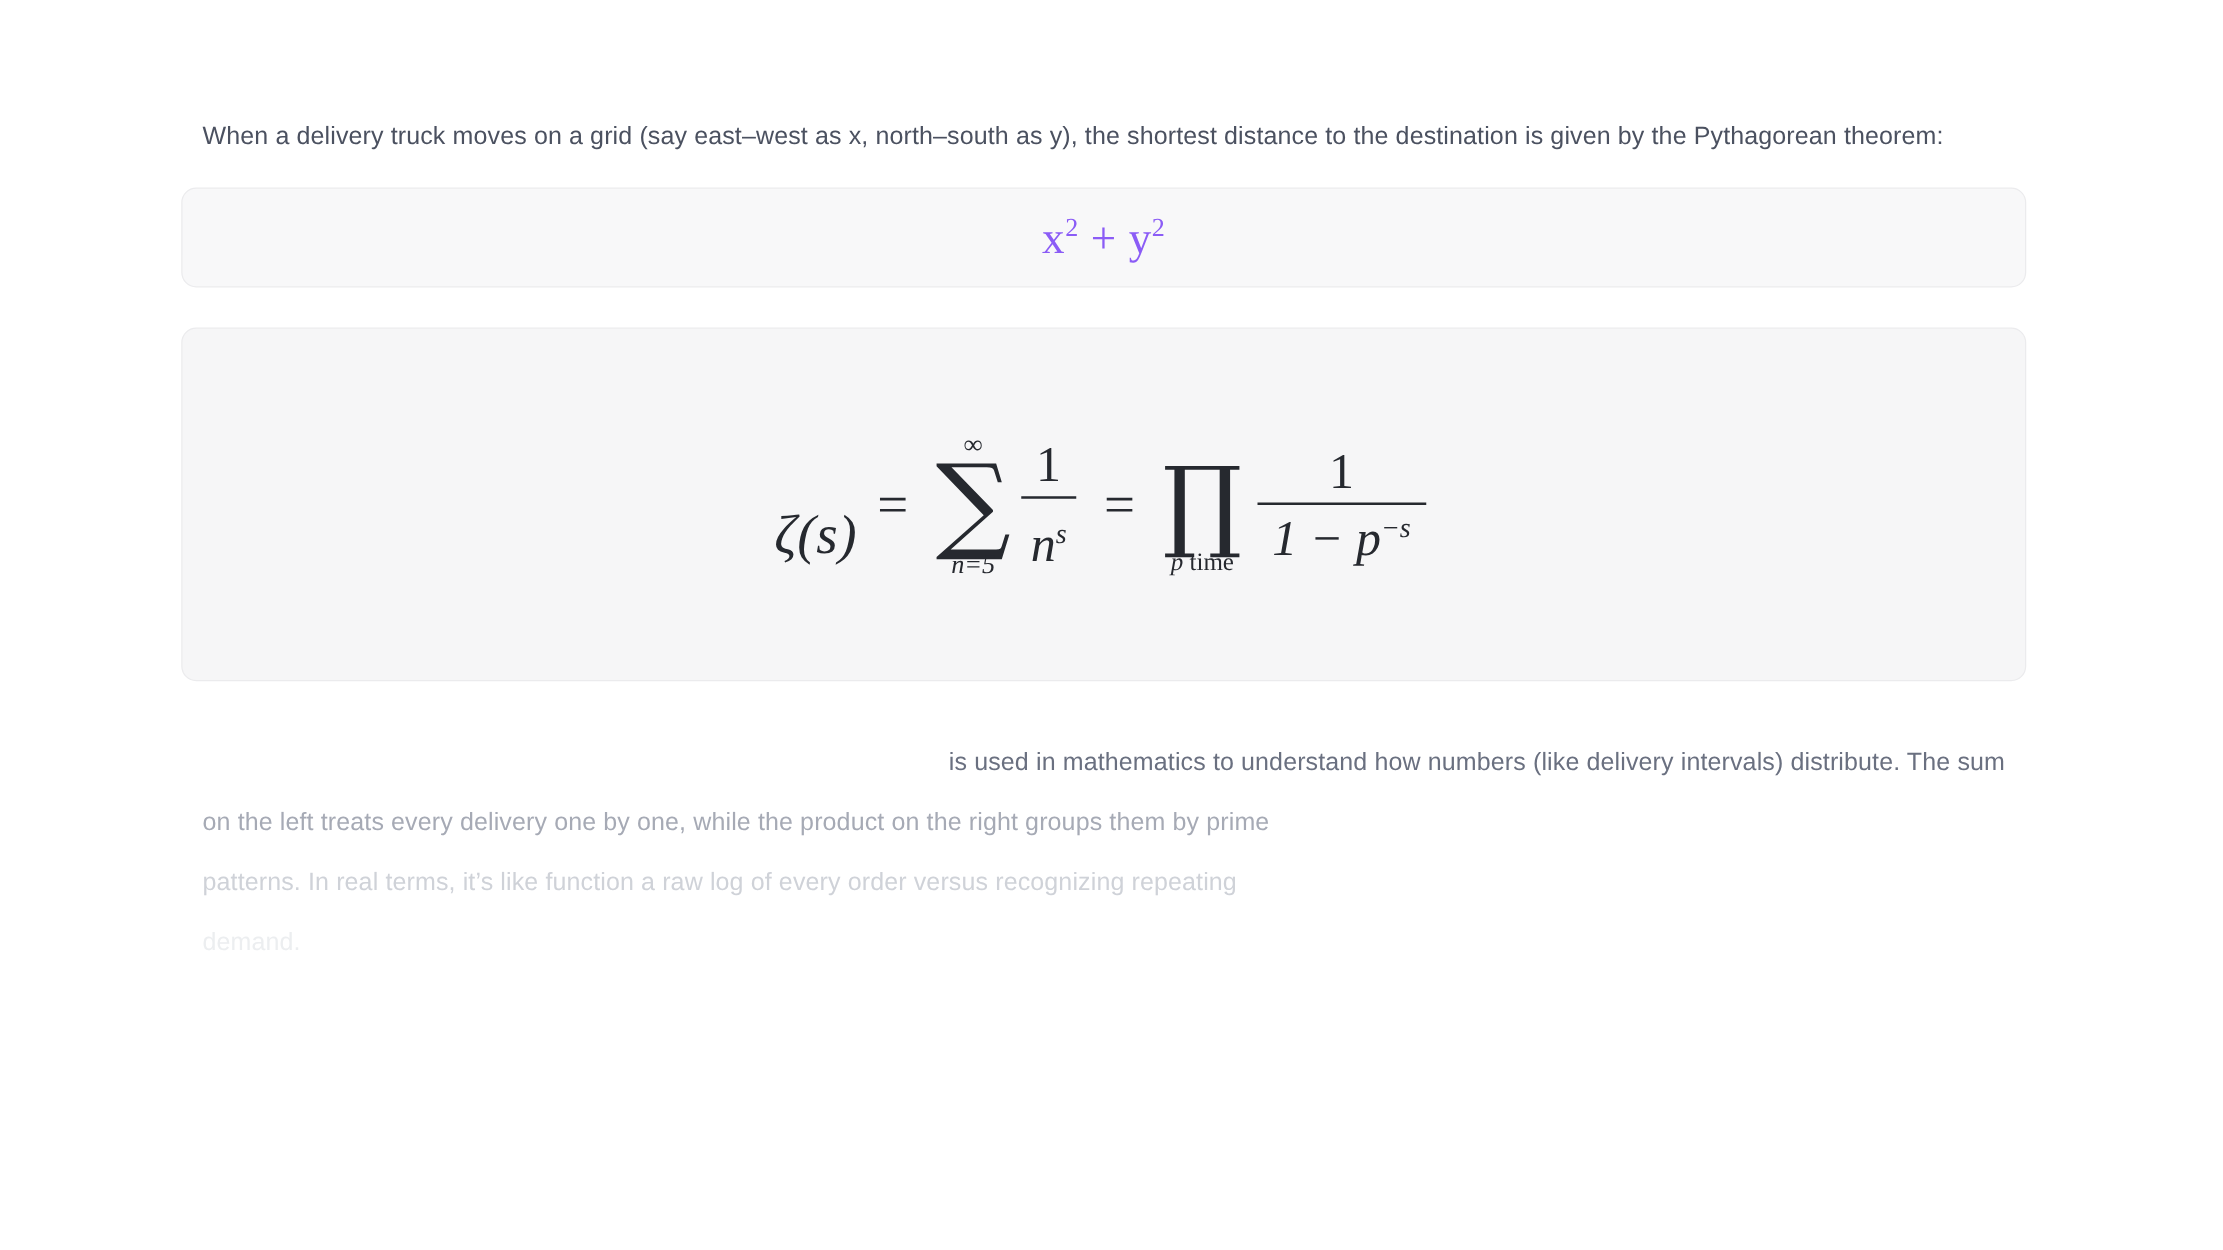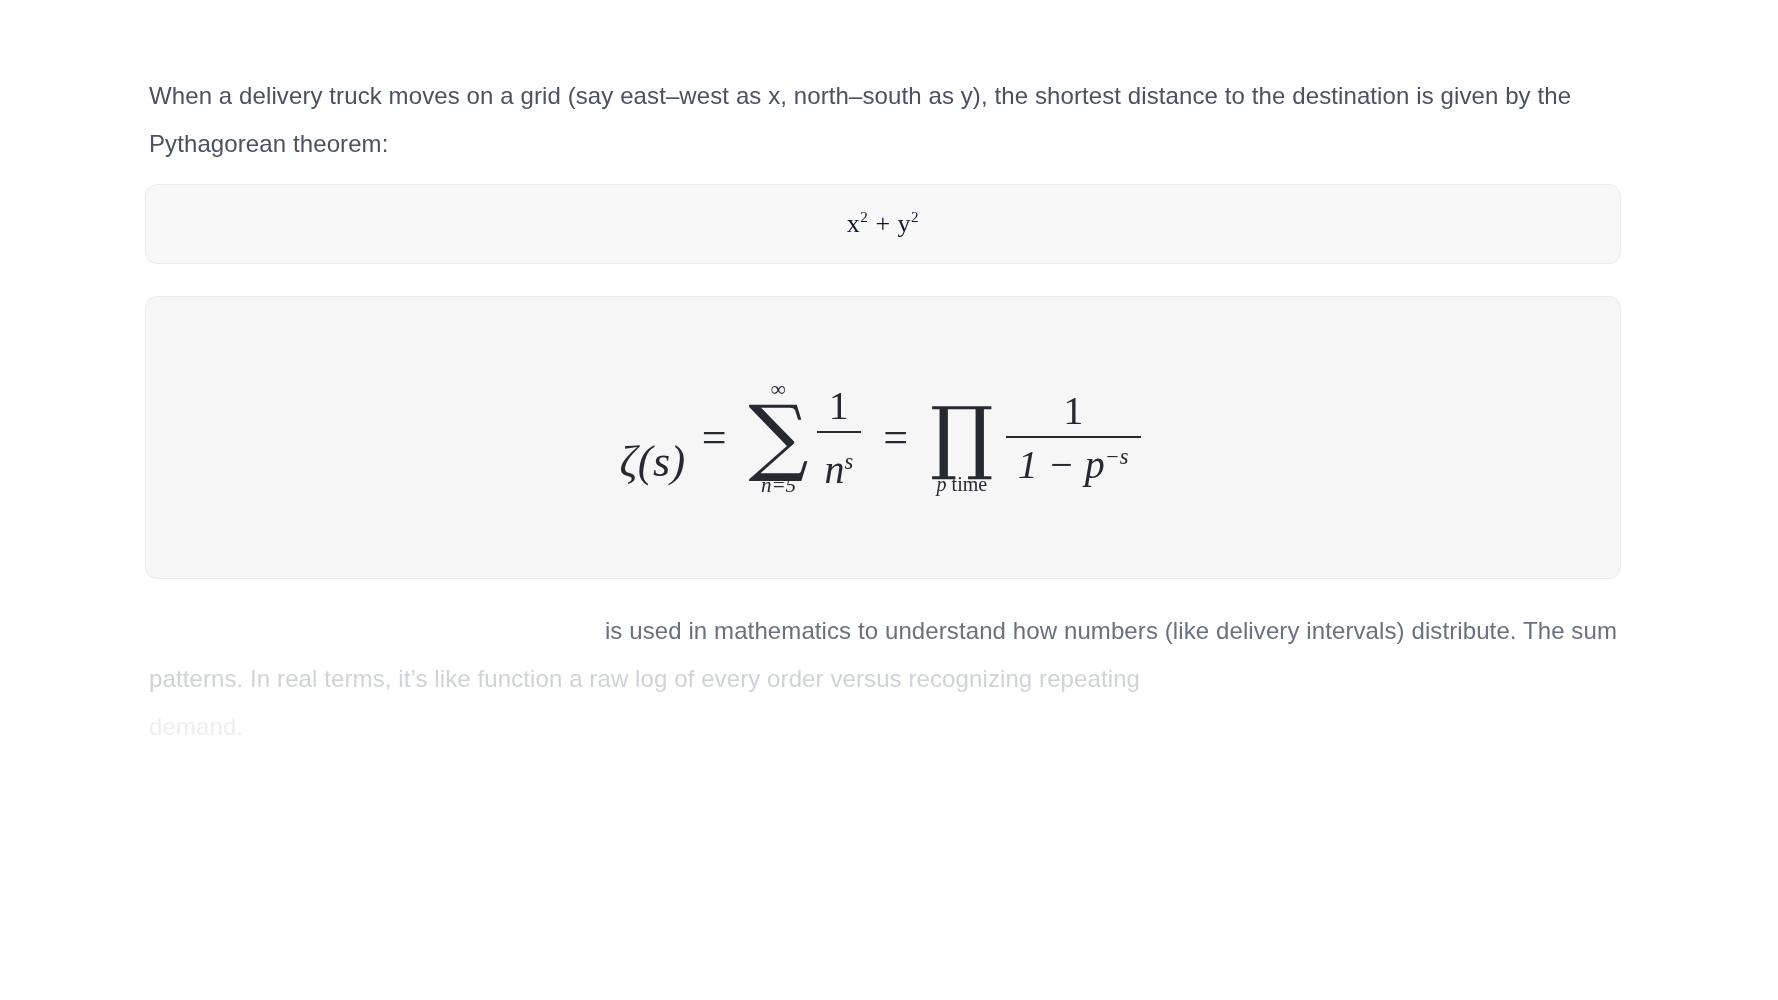--- a/index.html
+++ b/index.html
@@ -27,22 +27,22 @@
 
   .content {
     position: absolute;
     left: 145px;
     top: 0px;
     width: 1476px;
   }
 
   
   p.para {
-    margin: 4px;
-    font-size: 24px;
+    margin: 17px;
+    font-size: 20px;
     line-height: 48px;
     letter-spacing: 0.1px;
     color: #4b5160;
     font-family: "Liberation Sans", sans-serif;
     font-weight: 400;
   }
 
   
   .para-faded-top {
     color: #d6d8de;
@@ -86,22 +86,22 @@
     margin-top: 32px;
   }
 
   .math {
     font-family: "Liberation Serif", "DejaVu Serif", serif;
     color: #2f3239;
   }
 
   
   .math-faded {
-    color: #0f172a;
-    font-size: 26px;
+    color: #8b5cf6;
+    font-size: 36px;
     line-height: 1;
     letter-spacing: 0.5px;
   }
   .math-faded sup {
     font-size: 0.58em;
     vertical-align: super;
     line-height: 0;
   }
 
   
@@ -238,18 +238,19 @@
           <span class="num">1</span>
           <span class="bar"></span>
           <span class="den"><span>1</span>&nbsp;<span>−</span>&nbsp;<span>p</span><sup class="sm">−s</sup></span>
         </span>
 
       </div>
     </div>
 
     <p class="para para-fadeout">
       <span class="ln ln-1">is used in mathematics to understand how numbers (like delivery intervals) distribute. The sum</span>
+      <span class="ln ln-2">on the left treats every delivery one by one, while the product on the right groups them by prime</span>
       <span class="ln ln-3">patterns. In real terms, it’s like function a raw log of every order versus recognizing repeating</span>
       <span class="ln ln-5">demand.</span>
     </p>
 
   </div>
 </div>
 
 </body></html>

